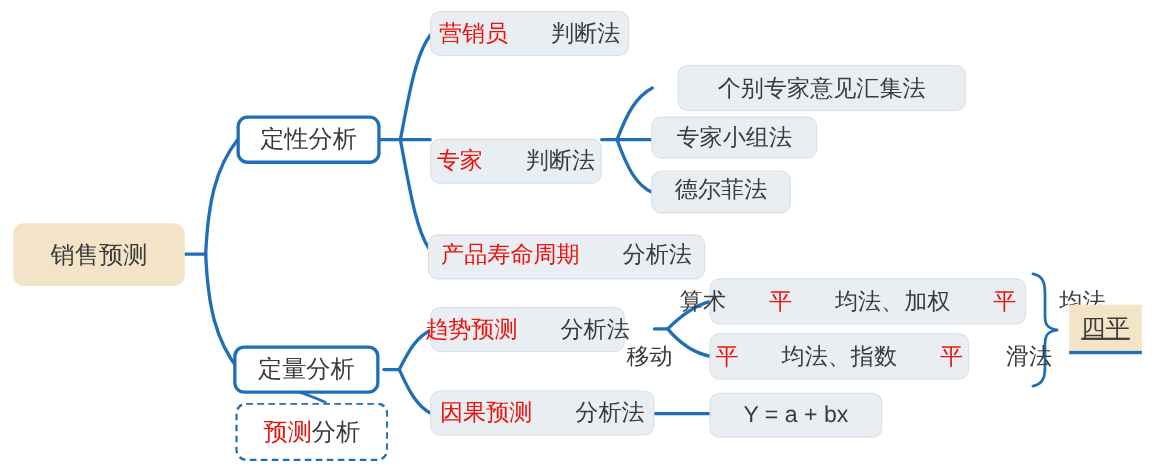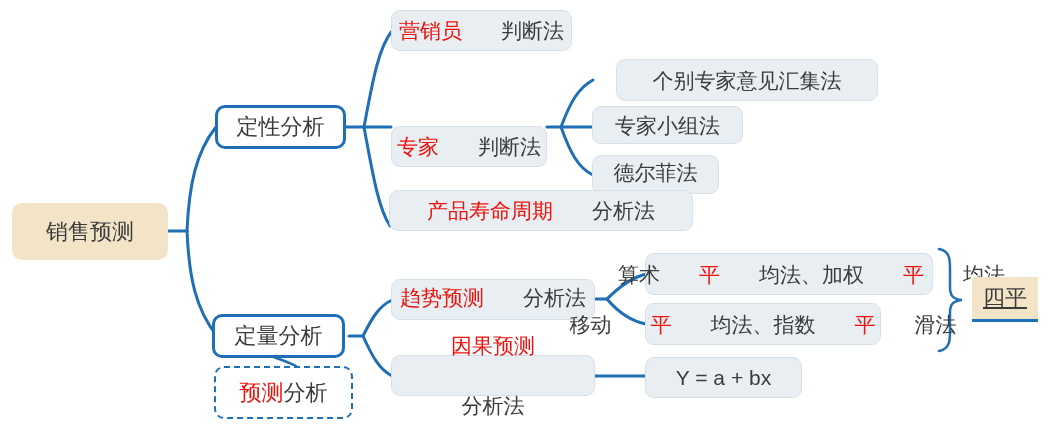--- a/index.html
+++ b/index.html
@@ -128,31 +128,31 @@
     </div>
 
   <div class="node node-leaf" style="left:592px;top:106px;width:151px;height:38px;">
       <span class="seg-dark">专家小组法</span>
     </div>
 
   <div class="node node-leaf" style="left:592px;top:155px;width:127px;height:39px;font-family:Liberation Mono, monospace;">
       <span class="seg-dark">德尔菲法</span>
     </div>
 
-  <div class="node node-leaf" style="left:389px;top:190px;width:304px;height:41px;">
+  <div class="node node-leaf" style="left:389px;top:213px;width:252px;height:41px;font-family:Liberation Mono, monospace;">
       <span class="seg-red">产品寿命周期</span>
       <span class="seg-dark">分析法</span>
     </div>
 
-  <div class="node node-leaf" style="left:391px;top:279px;width:204px;height:41px;font-family:Liberation Mono, monospace;">
+  <div class="node node-leaf" style="left:391px;top:279px;width:177px;height:41px;">
       <span class="seg-red">趋势预测</span>
       <span class="seg-dark">分析法</span>
     </div>
 
-  <div class="node node-leaf" style="left:391px;top:355px;width:204px;height:41px;flex-direction:column;">
+  <div class="node node-leaf" style="left:391px;top:355px;width:204px;height:41px;">
       <span class="seg-red">因果预测</span>
       <span class="seg-dark">分析法</span>
     </div>
 
   <div class="node node-leaf" style="left:645px;top:253px;width:288px;height:42px;padding-left:45px;">
       <span class="seg-dark">算术</span>
       <span class="seg-red">平</span>
       <span class="seg-dark">均法、加权</span>
       <span class="seg-red">平</span>
       <span class="seg-dark">均法</span>

